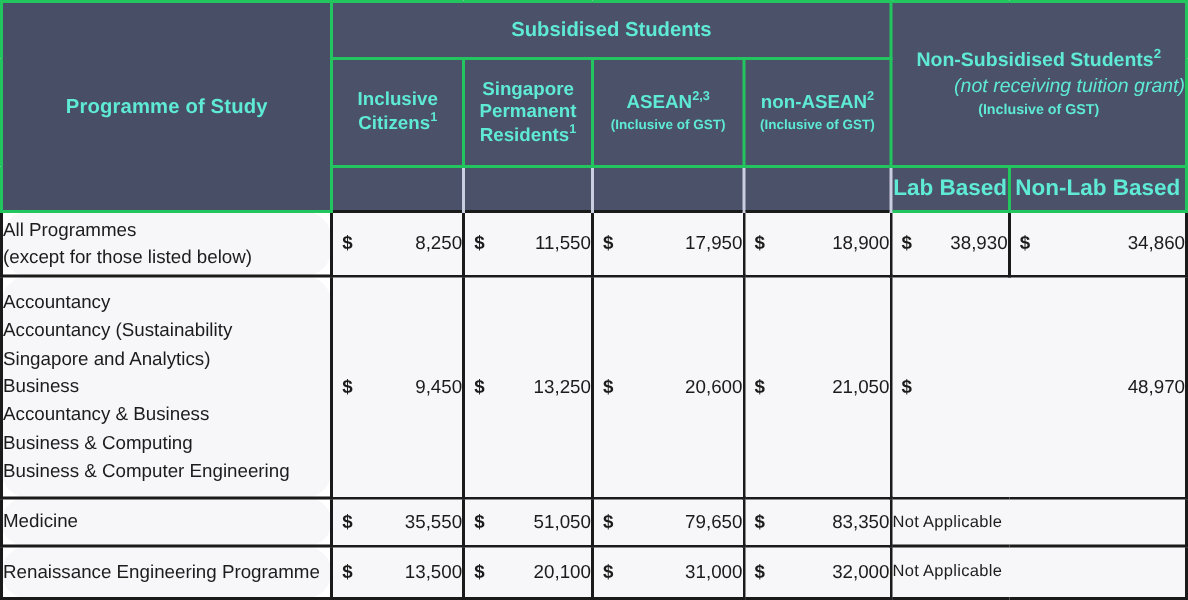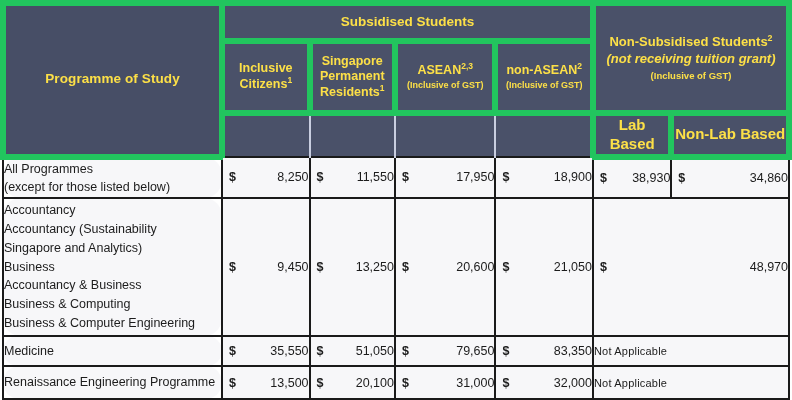--- a/index.html
+++ b/index.html
@@ -19,24 +19,24 @@
   }
   #tuition-table td, #tuition-table th {
     padding: 0;
     margin: 0;
     vertical-align: middle;
   }
 
   
   .hd {
     background: #4a5169;
-    color: #fde047;
+    color: #5eead4;
     text-align: center;
     font-weight: bold;
-    border: 6px solid #22c55e;
+    border: 2px solid #22c55e;
     line-height: 1.25;
   }
   .hd-dark {
     background: #474e66;
     text-align: center;
   }
   .hd-pos {
     font-size: 13.5px;
     letter-spacing: .1px;
   }
@@ -47,23 +47,24 @@
   .hd-group {
     font-size: 13.5px;
   }
   .hd-grp-ns {
     font-size: 13px;
     vertical-align: top;
     padding-top: 5px;
   }
   .hd-ital {
     font-style: italic;
-    font-weight: bold;
+    font-weight: normal;
     font-size: 13px;
     display: block;
+    text-align: right;
   }
   .hd-gst {
     font-size: 9.5px;
     font-weight: bold;
     display: block;
     margin-top: 3px;
   }
   .hd-gst-sm {
     font-size: 9px;
     font-weight: bold;

